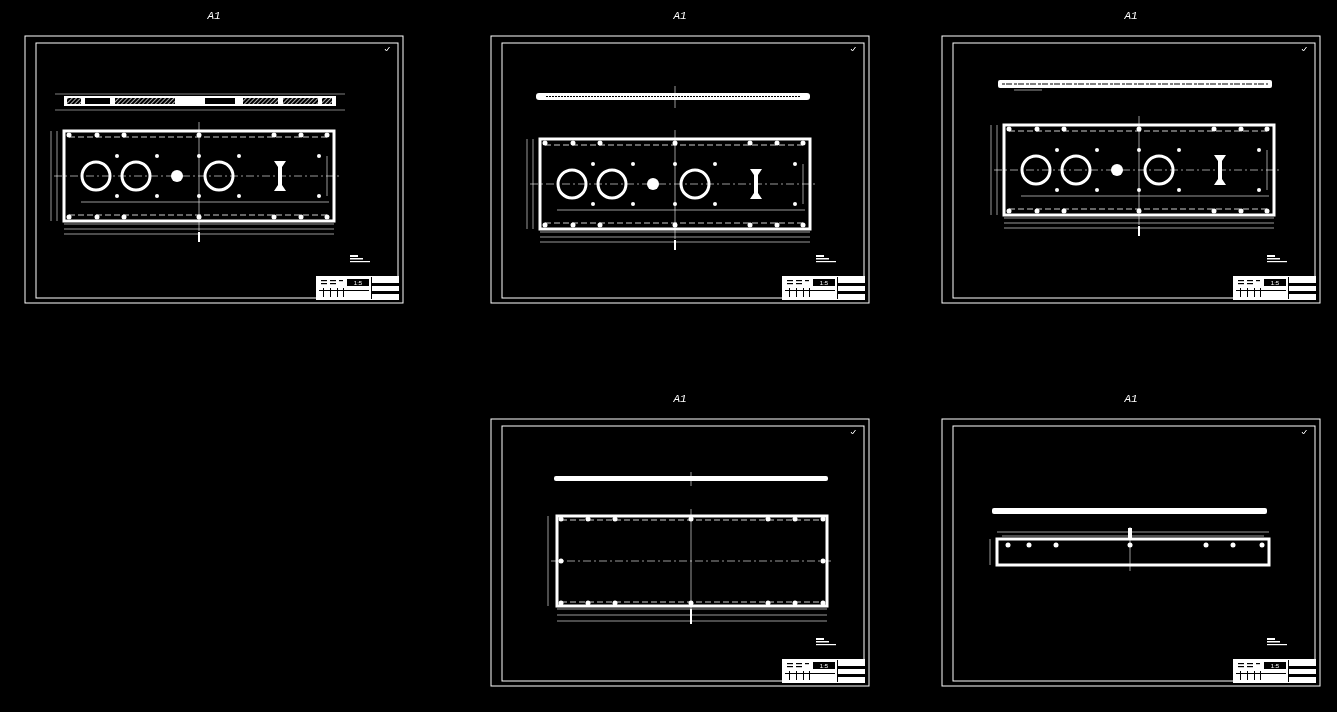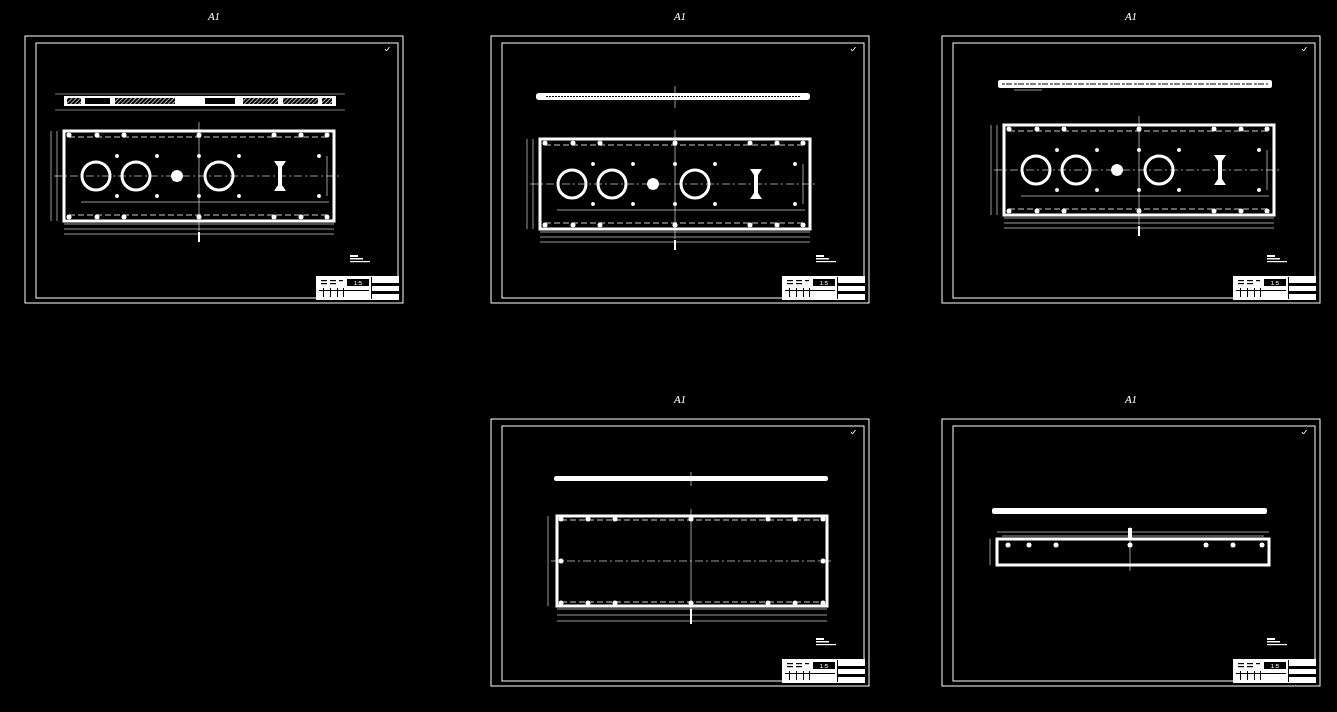--- a/index.html
+++ b/index.html
@@ -1,18 +1,18 @@
 <!DOCTYPE html>
 <html><head>
 <meta charset="utf-8">
 <style>
   html, body { margin:0; padding:0; background:#000; }
   body { width:1337px; height:712px; position:relative; overflow:hidden; font-family:"Liberation Sans", sans-serif; }
   .canvas { position:absolute; left:0; top:0; width:1337px; height:712px; background:#000; }
-  .sheet-label { position:absolute; color:#fff; font-size:11px; font-style:italic; font-family:Liberation Serif, serif; transform:translateX(-50%); }
+  .sheet-label { position:absolute; color:#fff; font-size:11px; font-style:italic; font-family:Liberation Mono, monospace; transform:translateX(-50%); }
   svg { position:absolute; left:0; top:0; overflow:visible; }
 </style>
 </head>
 <body>
 
 <div class="canvas">
 
   <div class="sheet-label" style="left:214px;top:10px;">A1</div>
   <div class="sheet-label" style="left:680px;top:10px;">A1</div>
   <div class="sheet-label" style="left:1131px;top:10px;">A1</div>

